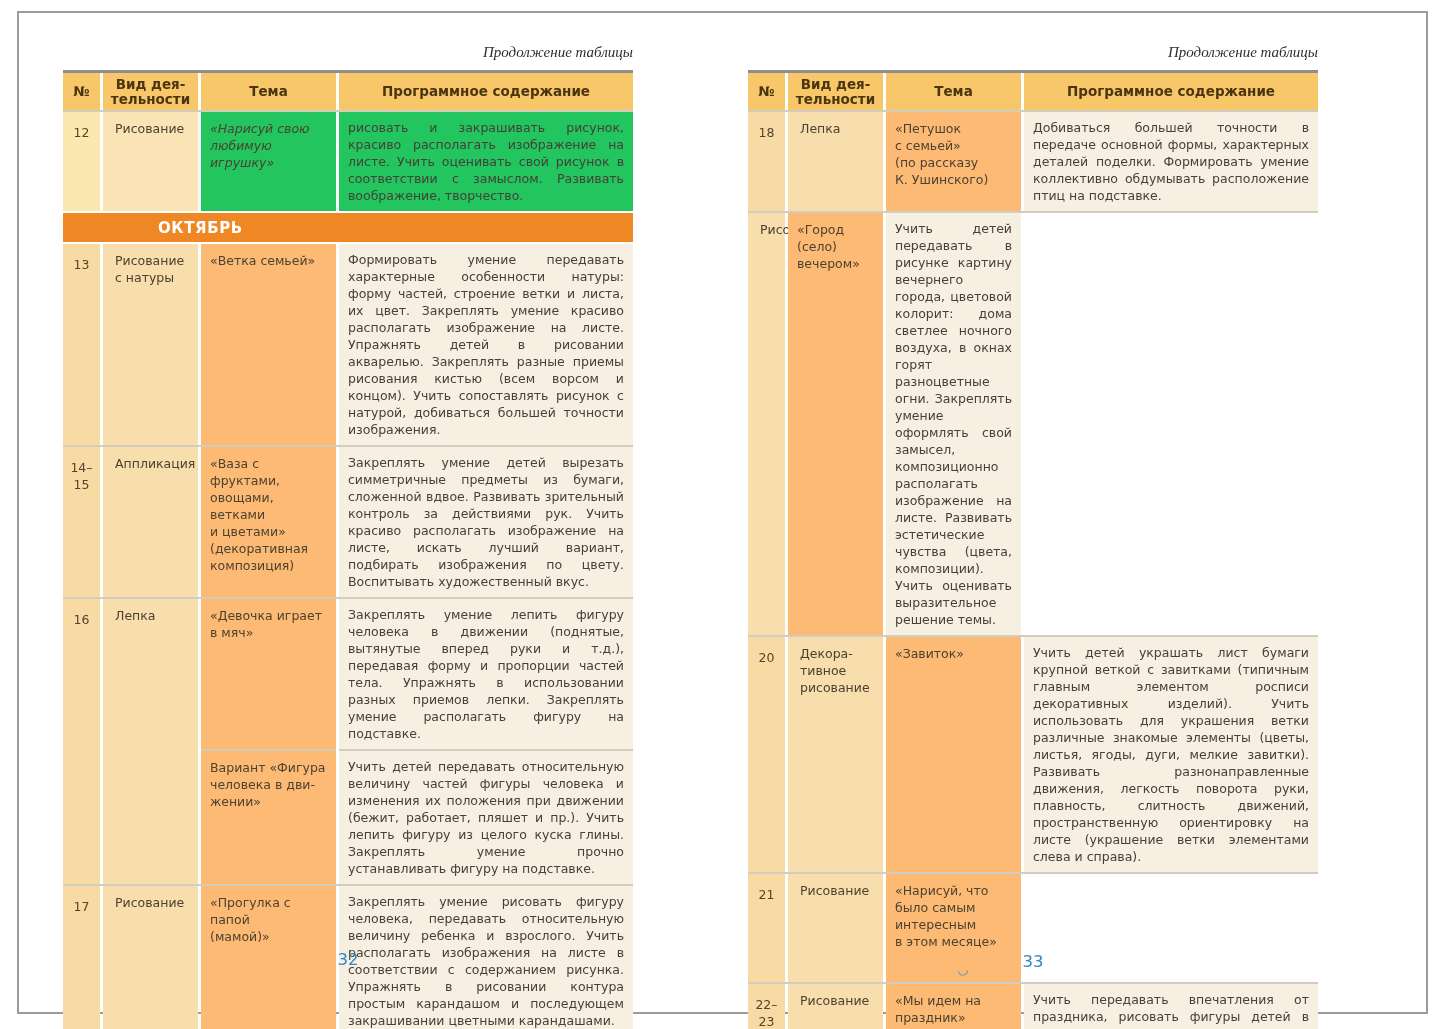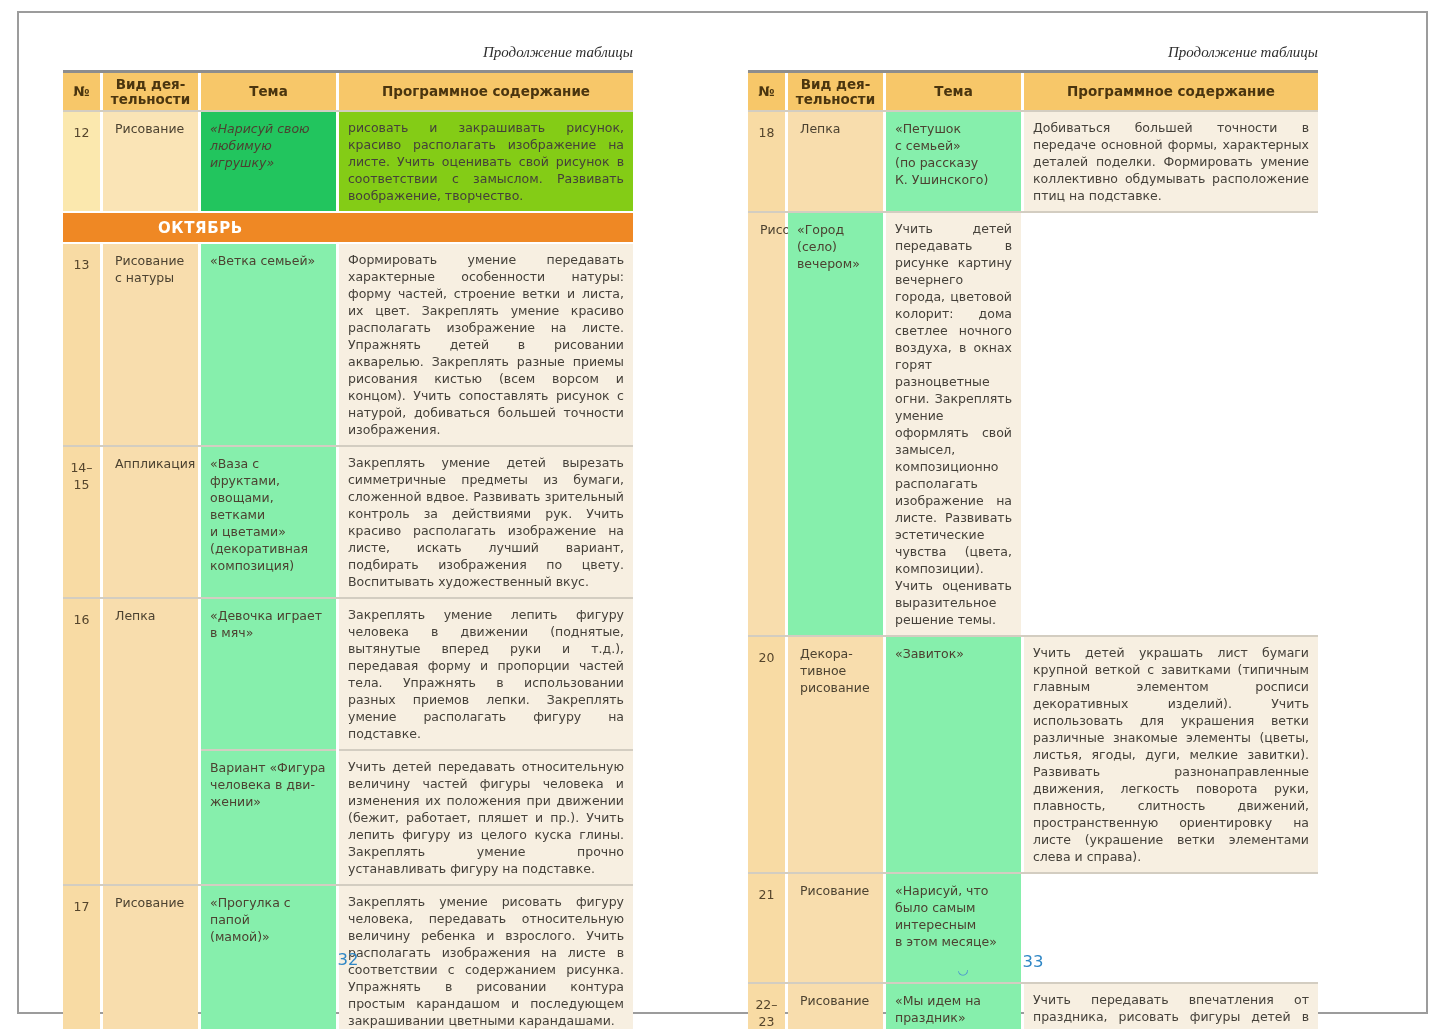--- a/index.html
+++ b/index.html
@@ -36,25 +36,25 @@
                  text-align:center; white-space:pre-line; padding:2px; }
 
   .band { height:29px; background:#ef8824; color:#ffffff; font-weight:bold; font-size:15px;
           letter-spacing:0.6px; display:flex; align-items:center; padding-left:95px;
           margin-top:2px; }
 
   
   .sep .num     { background:#fbe8ae; }
   .sep .act     { background:#fae4b6; }
   .sep .theme   { background:#22c55e;font-style:italic; }
-  .sep .content { background:#84cc16; }
+  .sep .content { background:#22c55e; }
   
   .oct .num     { background:#f8dba4; }
   .oct .act     { background:#f8ddad; }
-  .oct .theme   { background:#86efac; }
+  .oct .theme   { background:#fdba74; }
   .oct .content { background:#f7efe1; }
 
   .span2 { grid-row:1 / span 2; }
   .part-top { border-top:2px solid #d3cdc1; }
 
   .page-num { position:absolute; width:570px; text-align:center; font-size:16.5px;
               color:#2e86c5; }
   .pn-left  { left:63px;  top:950px; }
   .pn-right { left:748px; top:952px; }
 

